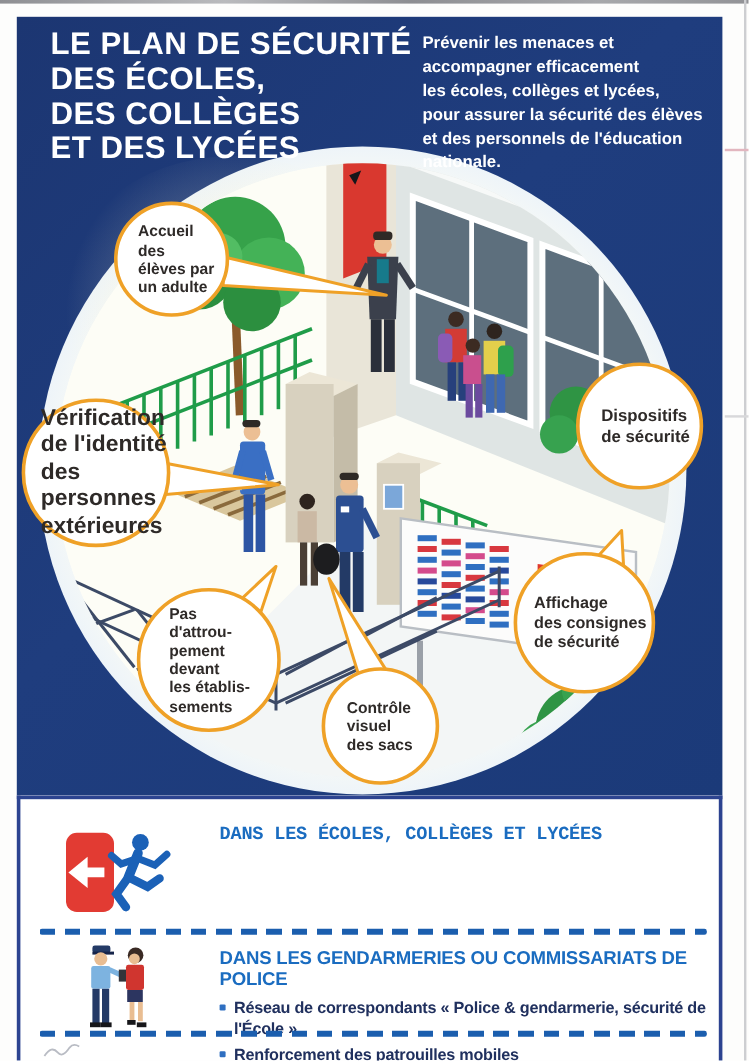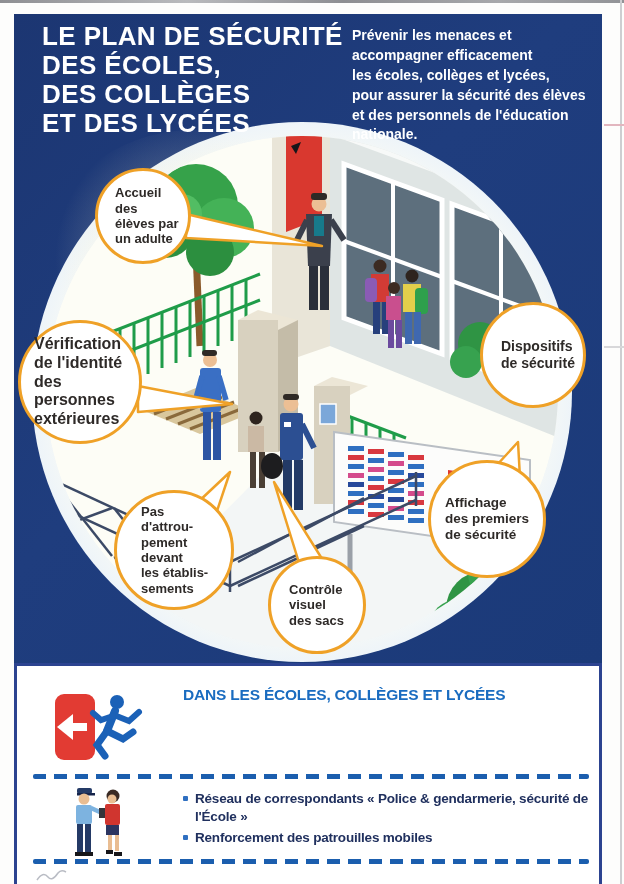--- a/index.html
+++ b/index.html
@@ -278,37 +278,37 @@
     <div class="bubble" style="left:81px;top:154px;width:96px;height:96px;font-size:13px;padding-left:17px;">
       <span>Accueil
 des
 élèves par
 un adulte</span>
     </div>
     <div class="bubble" style="left:466px;top:288px;width:106px;height:106px;font-size:14px;padding-left:18px;">
       <span>Dispositifs
 de sécurité</span>
     </div>
-    <div class="bubble" style="left:4px;top:306px;width:124px;height:124px;font-size:16px;padding-left:13px;">
+    <div class="bubble" style="left:4px;top:318px;width:124px;height:124px;font-size:19px;padding-left:13px;">
       <span>Vérification
 de l'identité
 des personnes
 extérieures</span>
     </div>
     <div class="bubble" style="left:100px;top:476px;width:120px;height:120px;font-size:13px;padding-left:24px;">
       <span>Pas
 d'attrou-
 pement
 devant
 les établis-
 sements</span>
     </div>
     <div class="bubble" style="left:414px;top:446px;width:118px;height:118px;font-size:13.5px;padding-left:14px;">
       <span>Affichage
-des premiers
+des consignes
 de sécurité</span>
     </div>
     <div class="bubble" style="left:254px;top:542px;width:98px;height:98px;font-size:13px;padding-left:18px;">
       <span>Contrôle
 visuel
 des sacs</span>
     </div>
   </div>
 
   <div class="panel">
@@ -321,21 +321,21 @@
         <g stroke="#1b61b7" fill="none" stroke-linecap="round">
           <circle cx="64" cy="12" r="7" fill="#1b61b7" stroke="none"></circle>
           <path d="M62 21 L54 41" stroke-width="8"></path>
           <path d="M61 25 L76 31 L86 22" stroke-width="6"></path>
           <path d="M60 26 L48 30 L40 23" stroke-width="6"></path>
           <path d="M54 41 L70 49 L80 42" stroke-width="7"></path>
           <path d="M54 41 L44 55 L52 66" stroke-width="7"></path>
         </g>
       </svg>
     </div>
-    <div class="sec" style="left:166px;top:20px;width:410px;">
+    <div class="sec" style="left:166px;top:20px;width:410px;font-family:Liberation Mono, monospace;">
       <div class="sec-head">DANS LES ÉCOLES, COLLÈGES ET LYCÉES</div>
       <ul class="blist">
       </ul>
     </div>
 
     <div class="dash" style="top:108px;"></div>
 
     <div class="icon-box" style="left:48px;top:120px;width:70px;height:84px;">
       <svg width="70" height="84" viewBox="0 0 70 84">
         <g>
@@ -356,20 +356,21 @@
           <rect x="40" y="18" width="15" height="21" rx="2" fill="#d0352f"></rect>
           <rect x="41" y="39" width="13" height="10" fill="#2c3560"></rect>
           <rect x="43" y="49" width="4" height="16" fill="#e9bd92"></rect>
           <rect x="50" y="49" width="4" height="16" fill="#e9bd92"></rect>
           <rect x="41" y="64" width="7" height="4" fill="#16161a"></rect>
           <rect x="49" y="66" width="8" height="4" fill="#16161a"></rect>
         </g>
       </svg>
     </div>
     <div class="sec" style="left:166px;top:124px;width:412px;">
+      <div class="sec-head">DANS LES GENDARMERIES OU COMMISSARIATS DE POLICE</div>
       <ul class="blist">
         <li>
             <span class="dot"></span>
           <span class="btxt">Réseau de correspondants « Police &amp; gendarmerie, sécurité de l'École »</span>
           </li>
         <li>
             <span class="dot"></span>
           <span class="btxt">Renforcement des patrouilles mobiles</span>
           </li>
       </ul>

